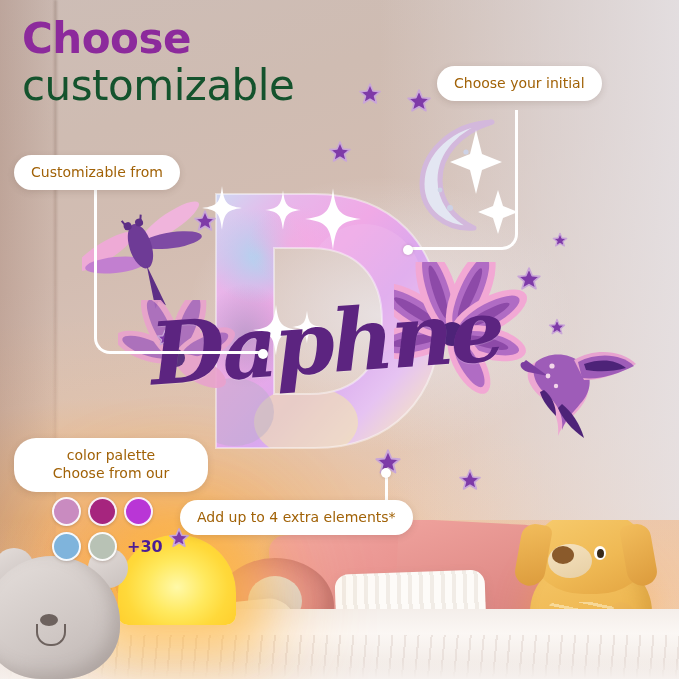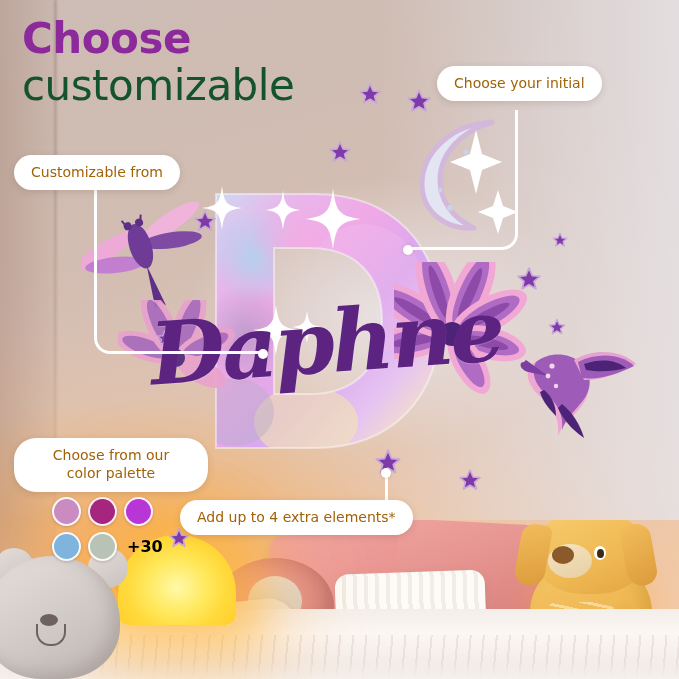--- a/index.html
+++ b/index.html
@@ -65,21 +65,21 @@
   
   .conn{position:absolute;border-color:#ffffff;box-sizing:border-box;}
   .dot{position:absolute;width:10px;height:10px;border-radius:50%;background:#fff;
        box-shadow:0 0 3px rgba(90,70,60,.25);}
 
   
   .swatches{position:absolute;left:52px;top:497px;}
   .sw-row{display:flex;gap:7px;margin-bottom:6px;align-items:center;}
   .sw{width:25px;height:25px;border-radius:50%;border:2px solid rgba(255,255,255,.92);
       box-shadow:0 1px 3px rgba(90,60,40,.25);}
-  .plus30{font-size:16px;font-weight:bold;color:#000000;margin-left:3px;}
+  .plus30{font-size:16px;font-weight:bold;color:#4c1d95;margin-left:3px;}
 
   
   .scene{position:absolute;left:0;top:520px;width:679px;height:159px;overflow:hidden;}
   .bed{position:absolute;left:0;bottom:0;width:679px;height:70px;
     background:linear-gradient(to bottom,#f4eeea 0%,#fbf7f4 35%,#efe7e2 100%);}
   .bed-fold{position:absolute;left:0;bottom:0;width:679px;height:44px;
     background:repeating-linear-gradient(95deg, rgba(225,213,207,.55) 0 2px, rgba(255,255,255,0) 2px 13px);}
   .obj{position:absolute;}
 
   .glow-lamp{position:absolute;left:118px;top:535px;width:118px;height:90px;
@@ -447,22 +447,22 @@
 
   <div class="badge" style="left:14px;top:155px;">
     <span>Customizable from</span>
   </div>
 
   <div class="badge" style="left:437px;top:66px;">
     <span>Choose your initial</span>
   </div>
 
   <div class="badge two-line" style="left:14px;top:438px;width:160px;">
+    <div>color palette</div>
     <div>Choose from our</div>
-    <div>color palette</div>
   </div>
 
   <div class="badge" style="left:180px;top:500px;">
     <span>Add up to 4 extra elements*</span>
   </div>
 
   <div class="swatches">
     <div class="sw-row">
       <div class="sw" style="background:#C98BC0;"></div>
       <div class="sw" style="background:#A6257E;"></div>

